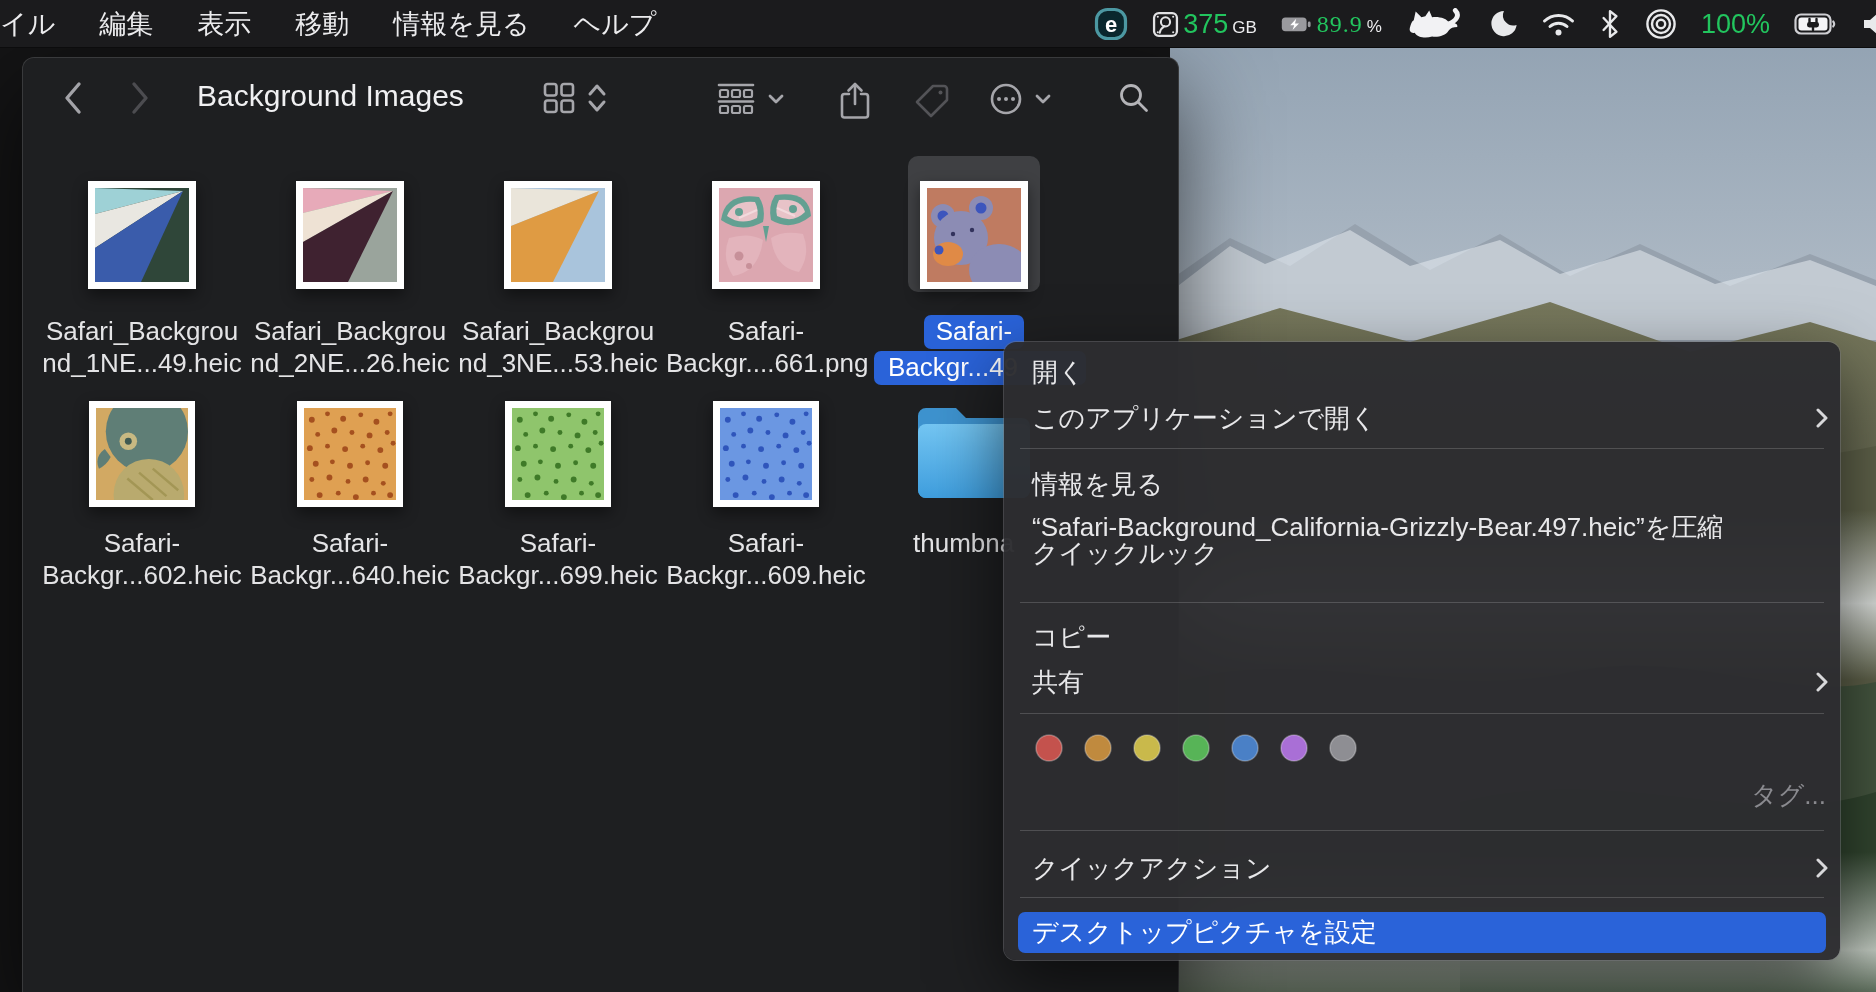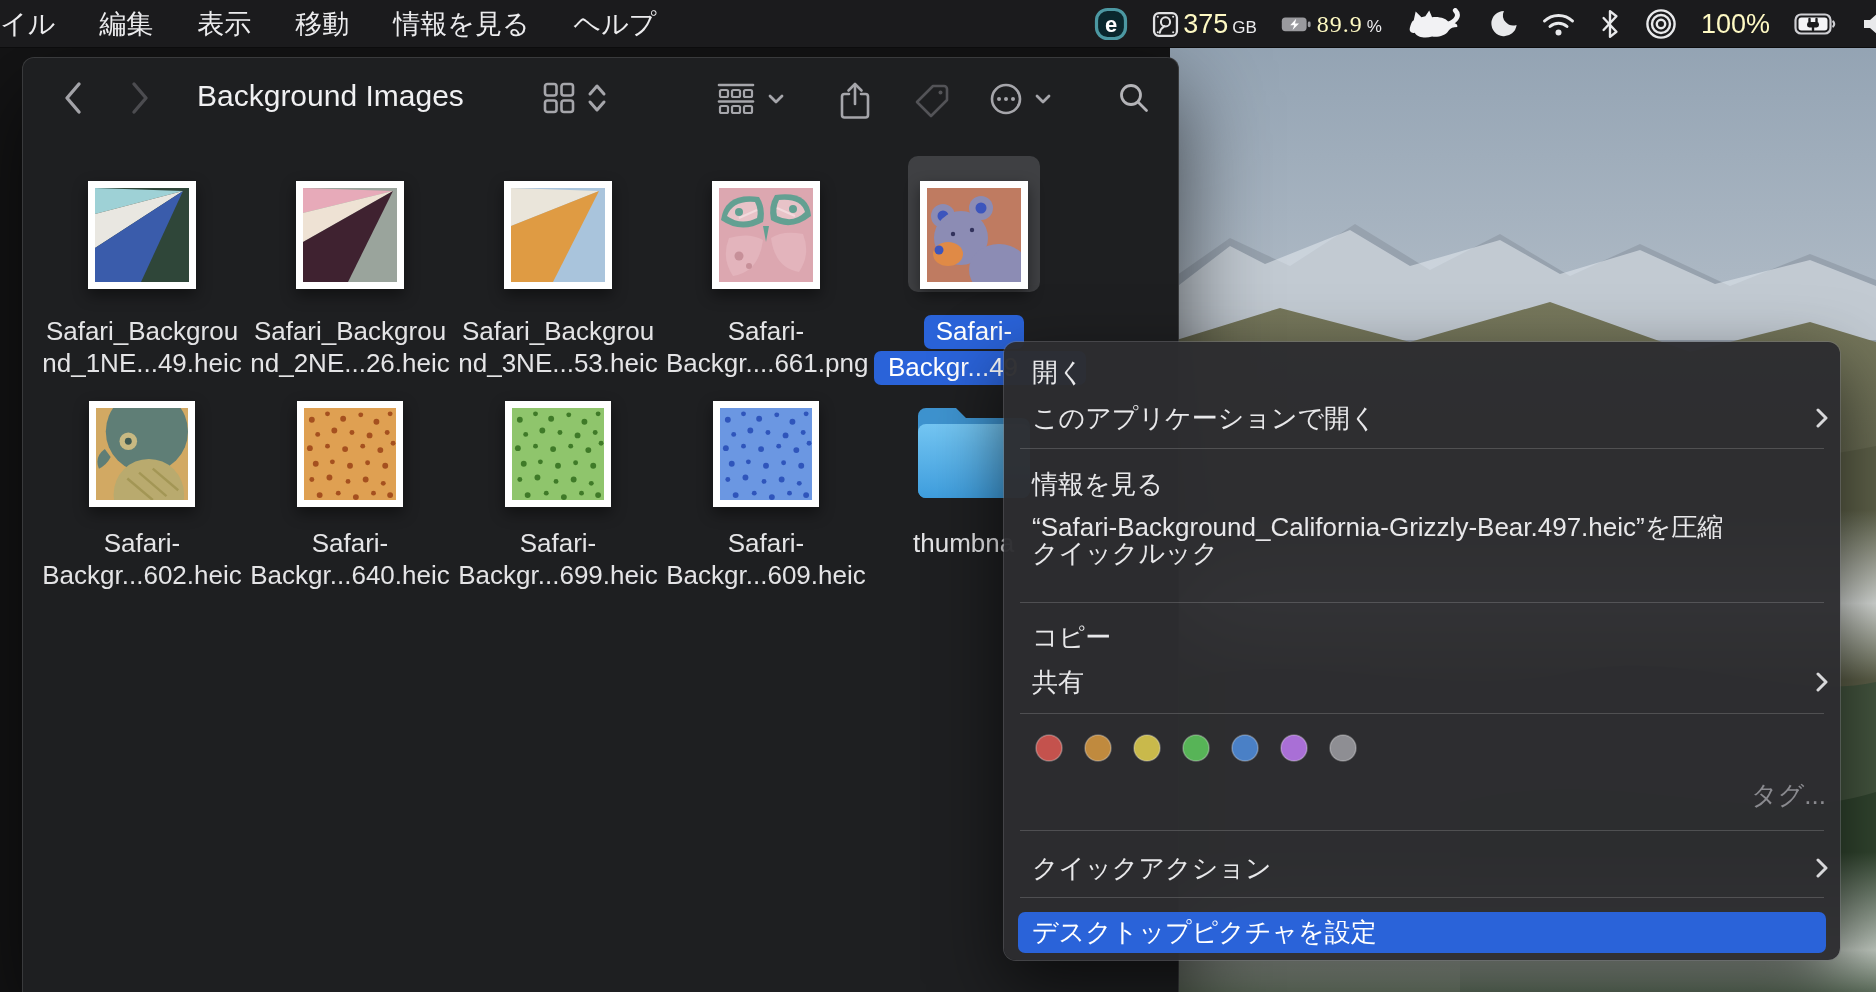--- a/index.html
+++ b/index.html
@@ -11,21 +11,21 @@
   .wallpaper { position:absolute; left:1170px; top:40px; width:706px; height:952px; }
 
   
   .menubar { position:absolute; left:0; top:0; width:1876px; height:48px;
     background:#1b1b1d; border-bottom:1px solid rgba(0,0,0,.55);
     display:flex; align-items:center; color:#e6e6e8; z-index:60; }
   .mb-left { position:absolute; left:0; top:0; height:48px; display:flex; align-items:center; gap:44px; font-size:27px; color:#ececee; }
   .mb-left .mb-item { white-space:nowrap; }
   .mb-right { position:absolute; right:0; top:0; height:48px; display:flex; align-items:center; gap:24px; padding-right:0; }
   .mb-group { display:flex; align-items:baseline; gap:4px; }
-  .mb-big { font-size:27px; color:#fef9c3; }
+  .mb-big { font-size:27px; color:#22c55e; }
   .mb-small { font-size:17px; color:#ededef; }
   .mono { font-family:Liberation Serif, serif; font-size:24px; letter-spacing:1px; }
   .mb-icon { display:block; }
   .vol-cut { margin-right:-16px; }
 
   
   .finder-window { position:absolute; left:22px; top:57px; width:1157px; height:940px;
     background:#1e1f21; border-radius:12px 12px 0 0;
     box-shadow:0 0 0 1px rgba(255,255,255,.12) inset, 0 32px 90px rgba(0,0,0,.65);
     z-index:10; }

